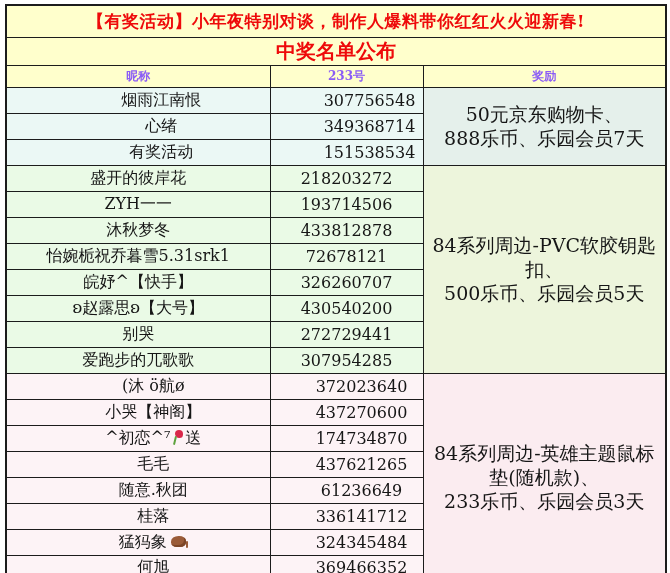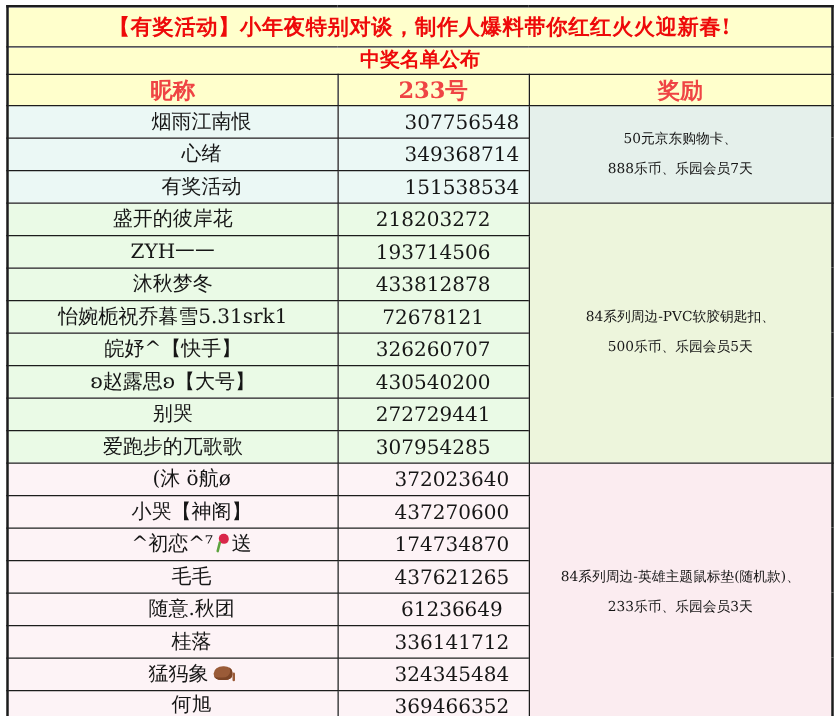--- a/index.html
+++ b/index.html
@@ -25,31 +25,31 @@
   tr.header-row { height: 22px; }
   tr.winner-row { height: 26px; }
   .title {
     background: var(--header-bg, #ffffcc);
     color: var(--title-color, #ee0a0a);
     font-weight: 700; font-size: 17px; letter-spacing: 0.5px;
   }
   .subtitle {
     background: var(--header-bg, #ffffcc);
     color: var(--title-color, #ee0a0a);
-    font-weight: 700; font-size: 16px;
+    font-weight: 700; font-size: 20px;
   }
   th {
     background: var(--header-bg, #ffffcc);
-    color: #ef4444; font-weight: 700; font-size: 18px;
+    color: #8b5cf6; font-weight: 700; font-size: 12px;
   }
   .name-cell, .id-cell { color: #161616; font-size: 16px; white-space: nowrap; }
   .group-0 .name-cell, .group-0 .id-cell { background: var(--group1-bg, #ebf8f5); padding-left: 48px; }
   .group-1 .name-cell, .group-1 .id-cell { background: var(--group2-bg, #eafae6); margin-top: 32px; }
   .group-2 .name-cell, .group-2 .id-cell { background: var(--group3-bg, #fdf3f6); padding-left: 32px; }
-  .prize-cell { color: #161616; font-size: 11px; line-height: 24px; }
+  .prize-cell { color: #161616; font-size: 19px; line-height: 24px; }
   .prize-cell.pgroup-0 { background: var(--group1-prize-bg, #e5f0eb); }
   .prize-cell.pgroup-1 { background: var(--group2-prize-bg, #edf5dc); }
   .prize-cell.pgroup-2 { background: var(--group3-prize-bg, #fbecf0); }
   .prize-line { text-align: center; }
 
   
   .inline-icon { display: inline-block; vertical-align: middle; position: relative; }
   .rose-icon { width: 11px; height: 16px; margin: 0 2px; }
   .rose-icon::before {
     content: ""; position: absolute; top: 0; left: 3px;

